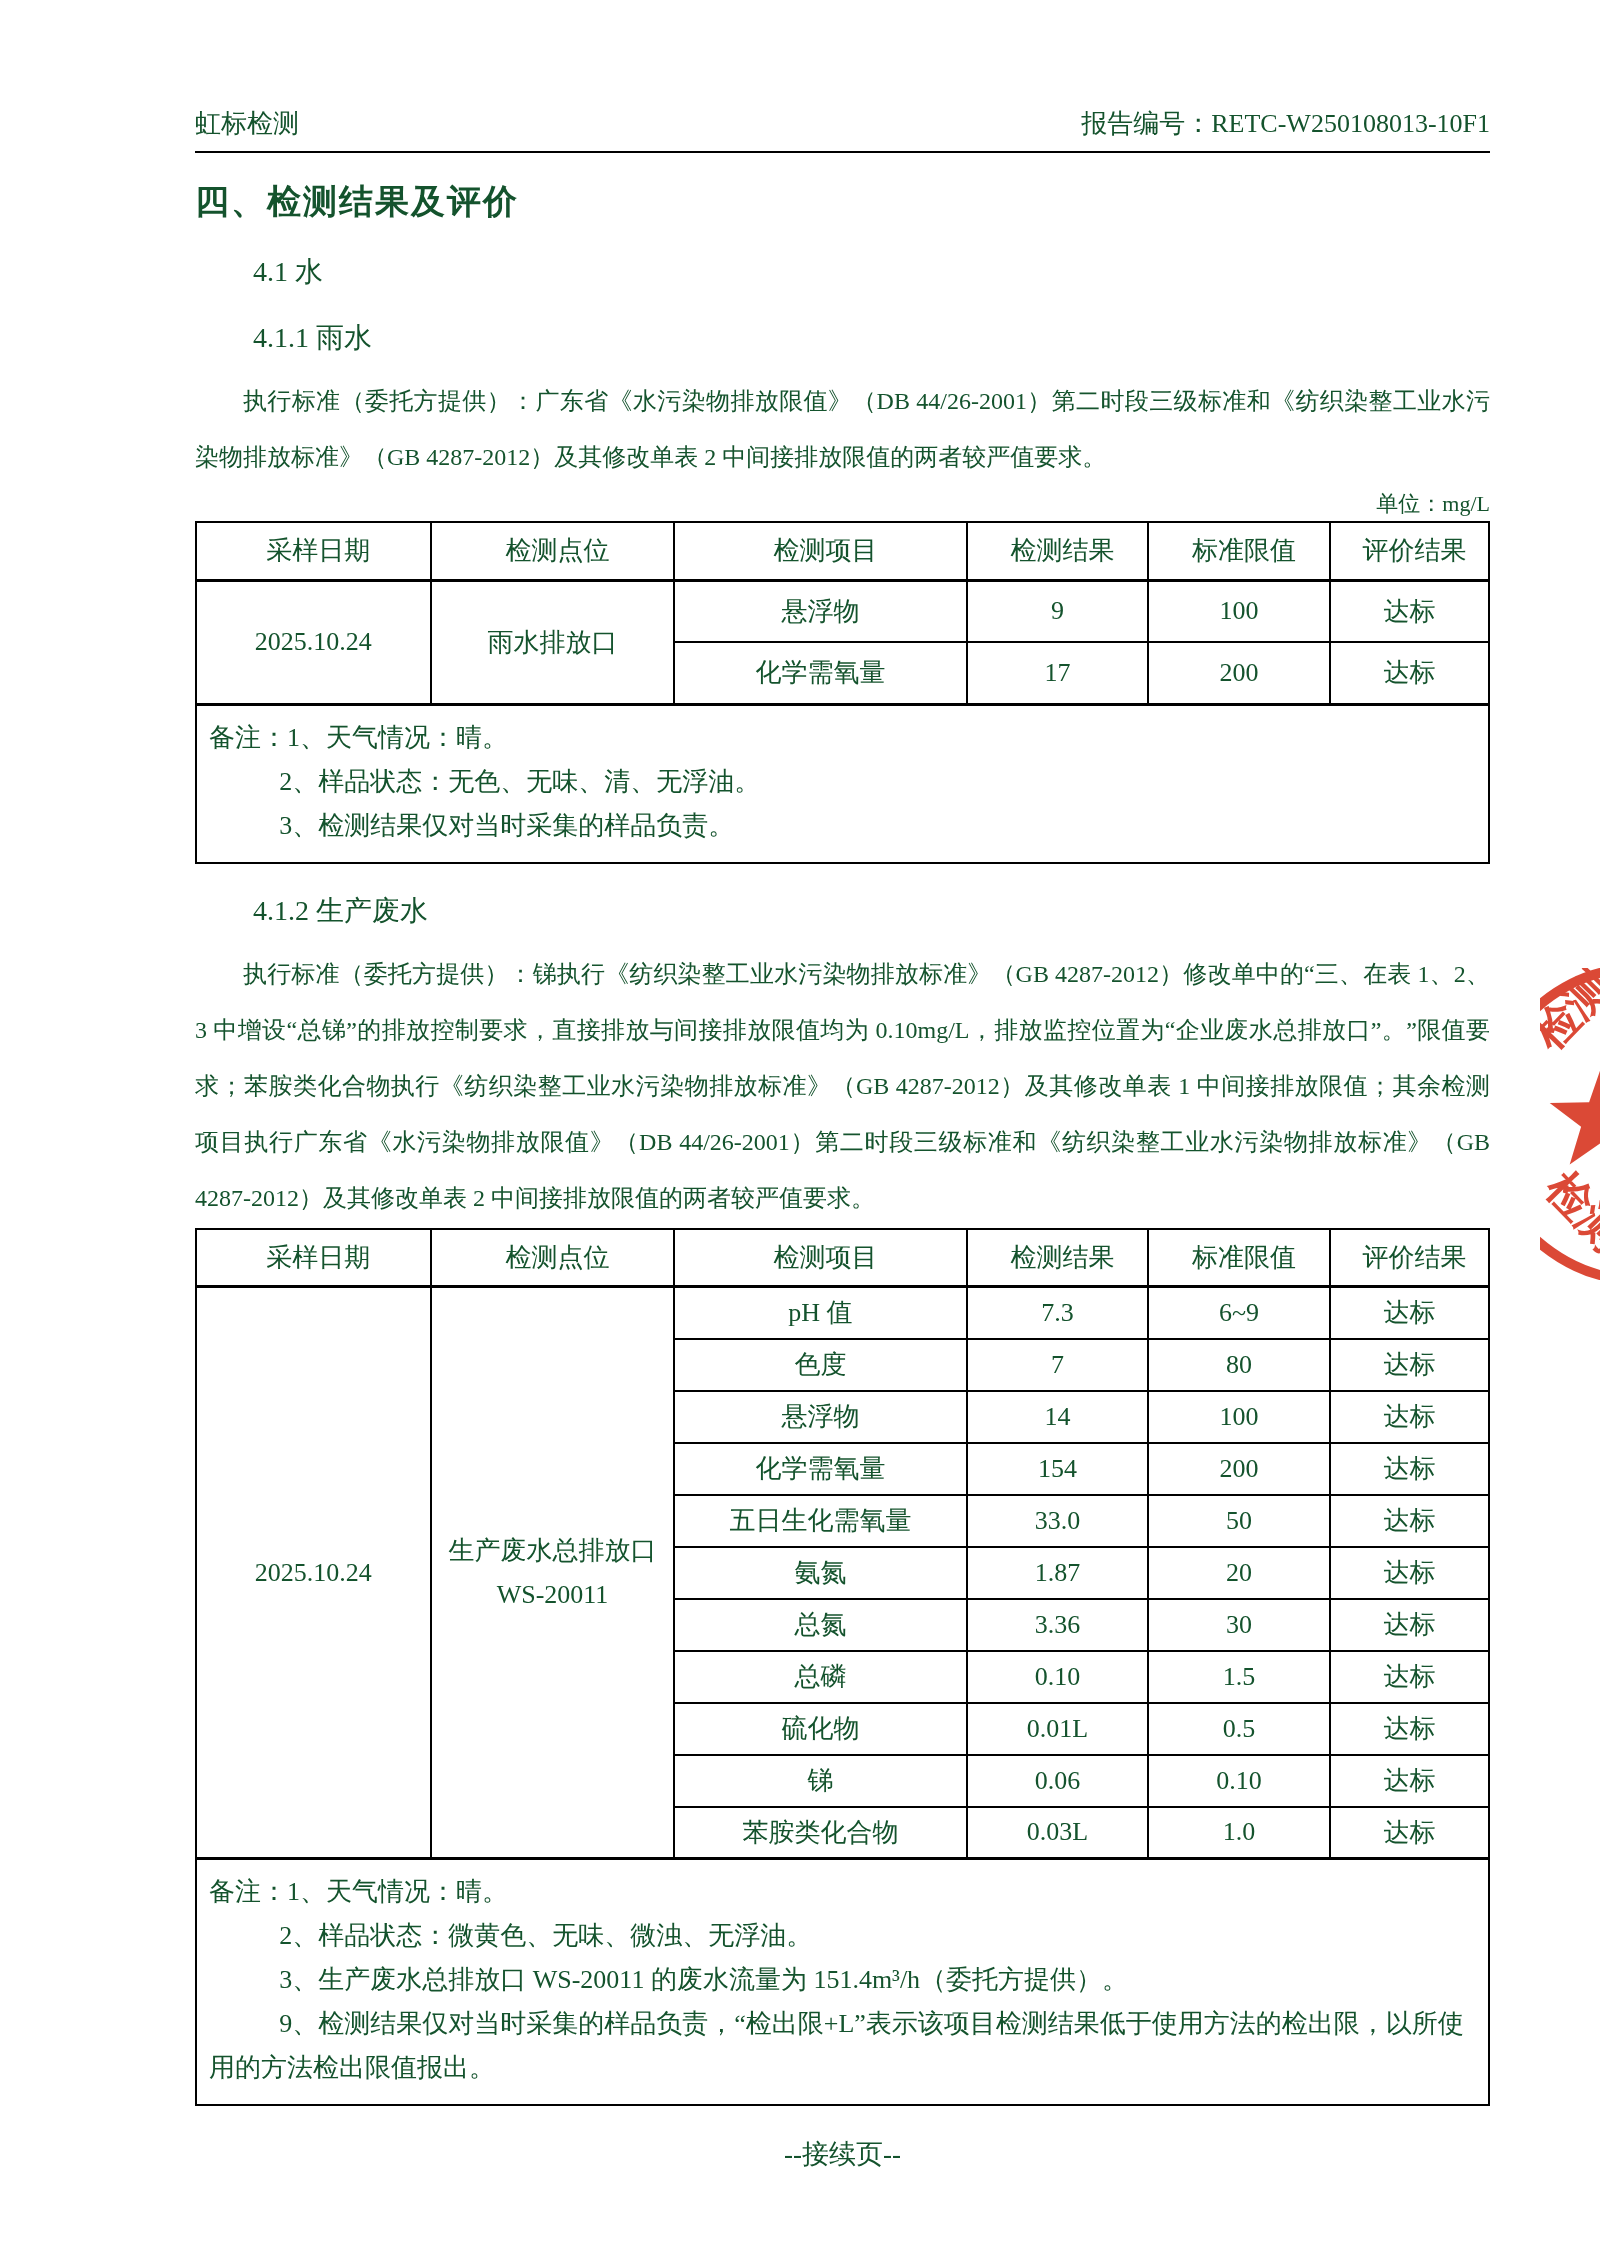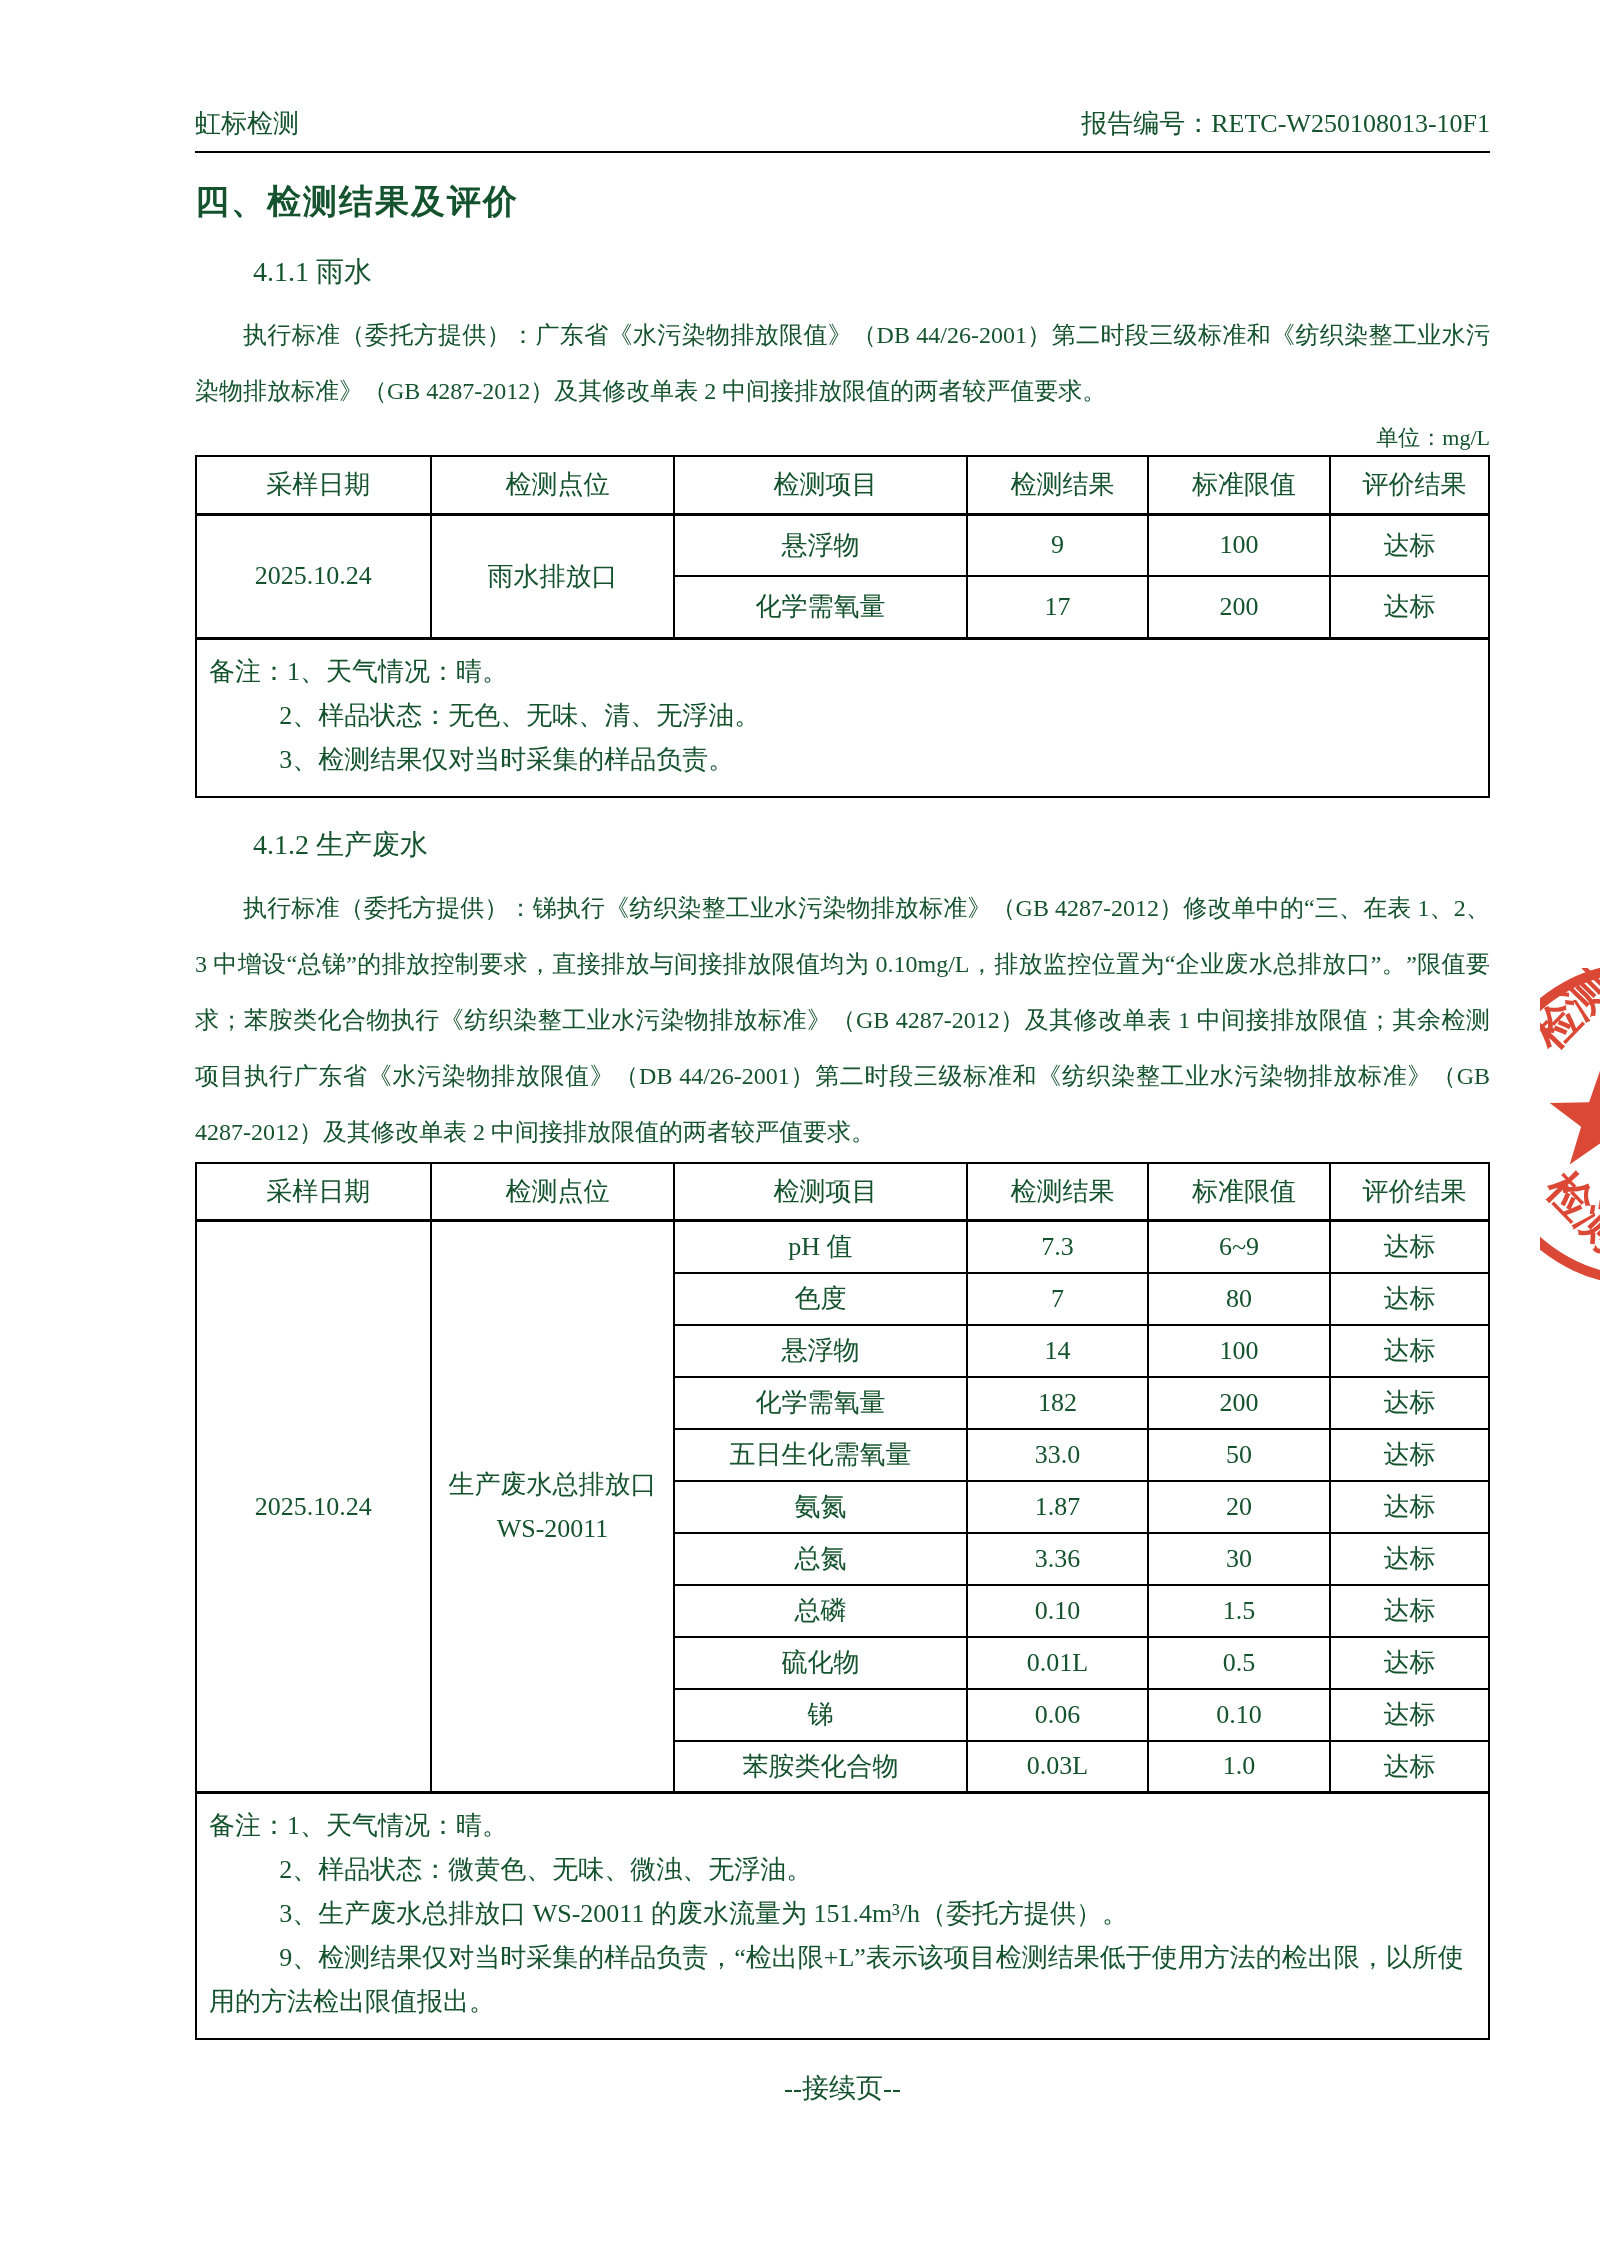--- a/index.html
+++ b/index.html
@@ -102,20 +102,21 @@
 <div class="page">
   <div class="content">
 
     <div class="doc-header">
       <span>虹标检测</span>
       <span>报告编号：RETC-W250108013-10F1</span>
     </div>
 
     <div class="doc-title">四、检测结果及评价</div>
 
+    <div class="sec-head">4.1 水</div>
     <div class="sec-head">4.1.1 雨水</div>
 
     <div class="para">执行标准（委托方提供）：广东省《水污染物排放限值》（DB 44/26-2001）第二时段三级标准和《纺织染整工业水污染物排放标准》（GB 4287-2012）及其修改单表 2 中间接排放限值的两者较严值要求。</div>
 
     <div class="unit-line">单位：mg/L</div>
 
     <table class="report t1">
       <colgroup>
         <col style="width:18.15%">
           <col style="width:18.85%">
@@ -202,21 +203,21 @@
           <td class="item-row">达标</td>
         </tr>
         <tr>
           <td class="item-row">悬浮物</td>
           <td class="item-row">14</td>
           <td class="item-row">100</td>
           <td class="item-row">达标</td>
         </tr>
         <tr>
           <td class="item-row">化学需氧量</td>
-          <td class="item-row">182</td>
+          <td class="item-row">154</td>
           <td class="item-row">200</td>
           <td class="item-row">达标</td>
         </tr>
         <tr>
           <td class="item-row">五日生化需氧量</td>
           <td class="item-row">33.0</td>
           <td class="item-row">50</td>
           <td class="item-row">达标</td>
         </tr>
         <tr>

